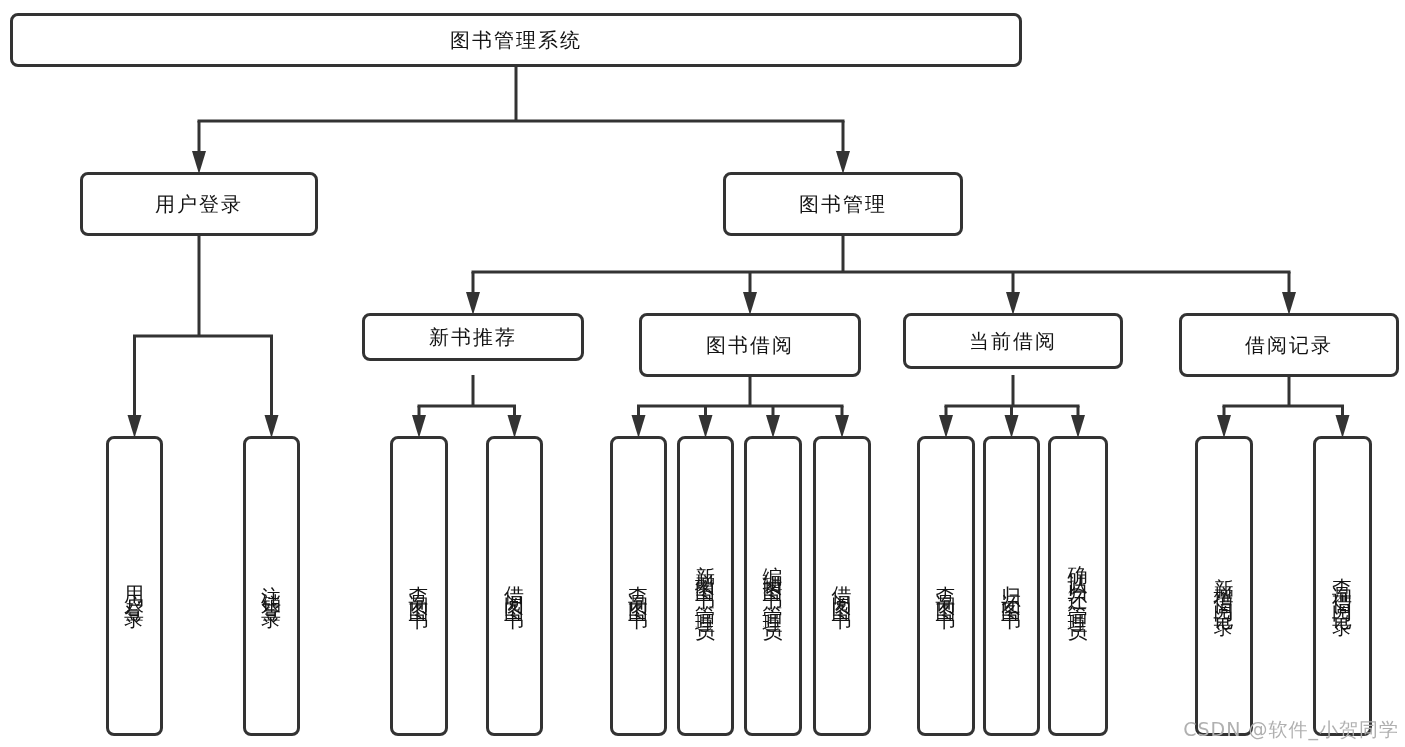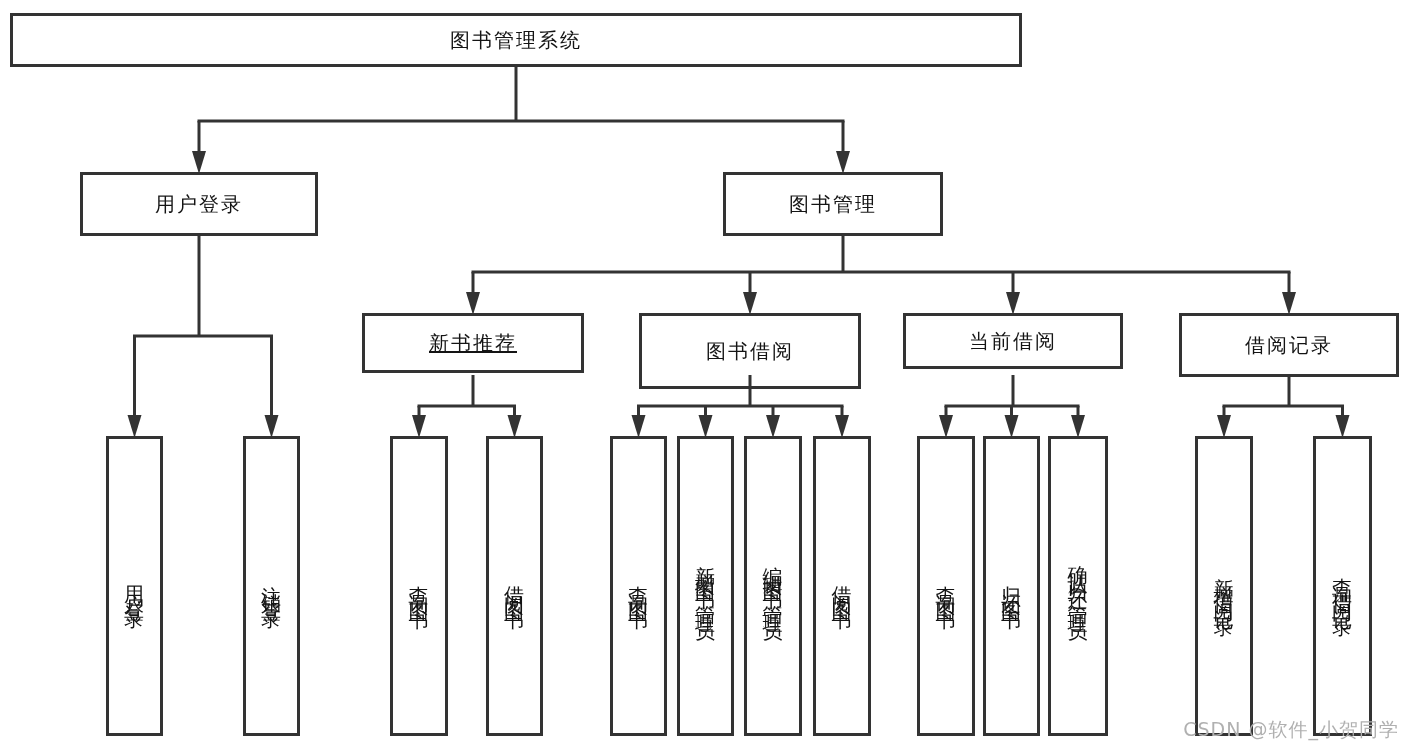--- a/index.html
+++ b/index.html
@@ -21,20 +21,21 @@
   }
   .node {
     position: absolute;
     box-sizing: border-box;
     display: flex;
     align-items: center;
     justify-content: center;
     text-align: center;
     z-index: 1;
     white-space: nowrap;
+    border-radius: 8px;
   }
   .node.h {
     font-size: 20px;
     letter-spacing: 2px;
   }
   .node.v {
     writing-mode: vertical-rl;
     font-size: 20px;
     letter-spacing: 8px;
     line-height: 1;
@@ -104,23 +105,23 @@
       <line x1="1289" y1="375" x2="1289" y2="406" stroke="#333333" stroke-width="3"></line>
       <line x1="1222.5" y1="406" x2="1344" y2="406" stroke="#333333" stroke-width="3"></line>
       <line x1="1224" y1="406" x2="1224" y2="419" stroke="#333333" stroke-width="3"></line>
       <polygon points="1217,415 1231,415 1224,438" fill="#333333"></polygon>
       <line x1="1342.5" y1="406" x2="1342.5" y2="419" stroke="#333333" stroke-width="3"></line>
       <polygon points="1335.5,415 1349.5,415 1342.5,438" fill="#333333"></polygon>
     </svg>
   <div id="nodes-layer">
       <div class="node h" style="left: 10px; top: 13px; width: 1012px; height: 54px; border: 3px solid rgb(51, 51, 51); background: rgb(255, 255, 255); color: rgb(20, 20, 20);">图书管理系统</div>
       <div class="node h" style="left: 80px; top: 172px; width: 238px; height: 64px; border: 3px solid rgb(51, 51, 51); background: rgb(255, 255, 255); color: rgb(20, 20, 20);">用户登录</div>
-      <div class="node h" style="left: 723px; top: 172px; width: 220px; height: 64px; border: 3px solid rgb(51, 51, 51); background: rgb(255, 255, 255); color: rgb(20, 20, 20);">图书管理</div>
-      <div class="node h" style="left: 362px; top: 313px; width: 222px; height: 60px; border: 3px solid rgb(51, 51, 51); background: rgb(255, 255, 255); color: rgb(20, 20, 20); text-decoration: underline;">新书推荐</div>
-      <div class="node h" style="left: 639px; top: 313px; width: 222px; height: 76px; border: 3px solid rgb(51, 51, 51); background: rgb(255, 255, 255); color: rgb(20, 20, 20);">图书借阅</div>
+      <div class="node h" style="left: 723px; top: 172px; width: 240px; height: 64px; border: 3px solid rgb(51, 51, 51); background: rgb(255, 255, 255); color: rgb(20, 20, 20);">图书管理</div>
+      <div class="node h" style="left: 362px; top: 313px; width: 222px; height: 48px; border: 3px solid rgb(51, 51, 51); background: rgb(255, 255, 255); color: rgb(20, 20, 20);">新书推荐</div>
+      <div class="node h" style="left: 639px; top: 313px; width: 222px; height: 64px; border: 3px solid rgb(51, 51, 51); background: rgb(255, 255, 255); color: rgb(20, 20, 20);">图书借阅</div>
       <div class="node h" style="left: 903px; top: 313px; width: 220px; height: 56px; border: 3px solid rgb(51, 51, 51); background: rgb(255, 255, 255); color: rgb(20, 20, 20);">当前借阅</div>
       <div class="node h" style="left: 1179px; top: 313px; width: 220px; height: 64px; border: 3px solid rgb(51, 51, 51); background: rgb(255, 255, 255); color: rgb(20, 20, 20);">借阅记录</div>
       <div class="node v" style="left: 106px; top: 436px; width: 57px; height: 300px; border: 3px solid rgb(51, 51, 51); background: rgb(255, 255, 255); color: rgb(20, 20, 20);">用户登录</div>
       <div class="node v" style="left: 243px; top: 436px; width: 57px; height: 300px; border: 3px solid rgb(51, 51, 51); background: rgb(255, 255, 255); color: rgb(20, 20, 20);">注销登录</div>
       <div class="node v" style="left: 390px; top: 436px; width: 58px; height: 300px; border: 3px solid rgb(51, 51, 51); background: rgb(255, 255, 255); color: rgb(20, 20, 20);">查询图书</div>
       <div class="node v" style="left: 486px; top: 436px; width: 57px; height: 300px; border: 3px solid rgb(51, 51, 51); background: rgb(255, 255, 255); color: rgb(20, 20, 20);">借阅图书</div>
       <div class="node v" style="left: 610px; top: 436px; width: 57px; height: 300px; border: 3px solid rgb(51, 51, 51); background: rgb(255, 255, 255); color: rgb(20, 20, 20);">查询图书</div>
       <div class="node v" style="left: 677px; top: 436px; width: 57px; height: 300px; border: 3px solid rgb(51, 51, 51); background: rgb(255, 255, 255); color: rgb(20, 20, 20);">新增图书（管理员）</div>
       <div class="node v" style="left: 744px; top: 436px; width: 58px; height: 300px; border: 3px solid rgb(51, 51, 51); background: rgb(255, 255, 255); color: rgb(20, 20, 20);">编辑图书（管理员）</div>
       <div class="node v" style="left: 813px; top: 436px; width: 58px; height: 300px; border: 3px solid rgb(51, 51, 51); background: rgb(255, 255, 255); color: rgb(20, 20, 20);">借阅图书</div>

